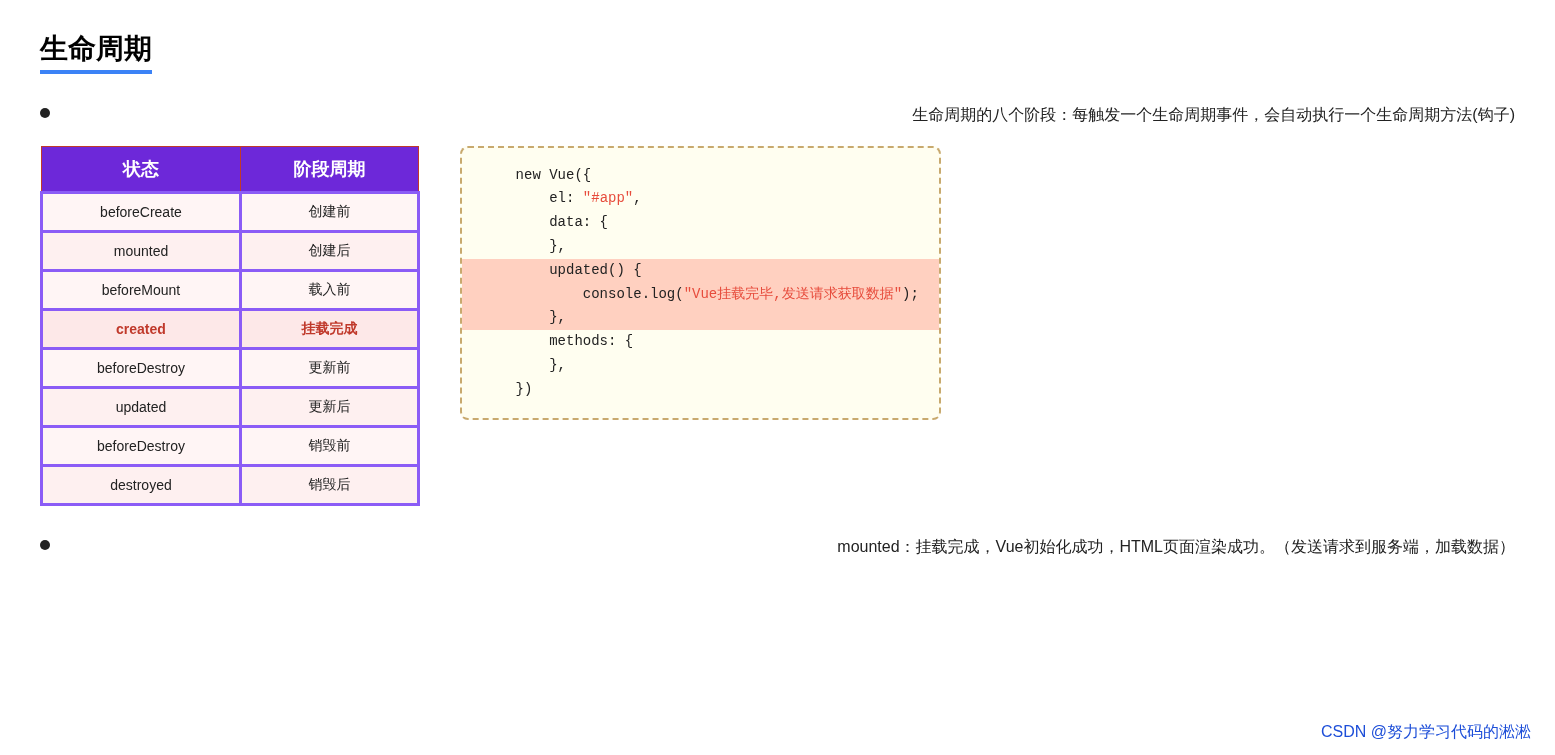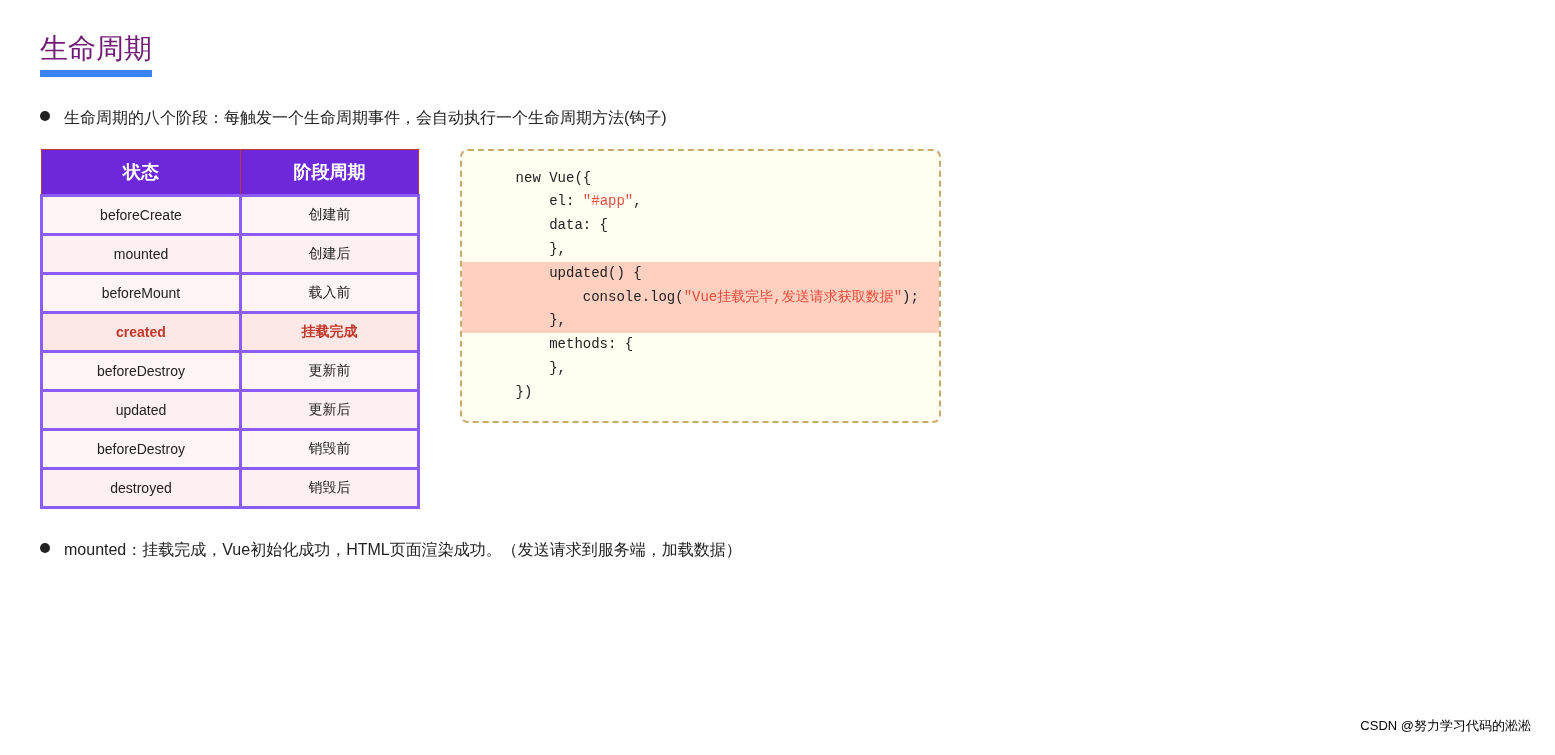--- a/index.html
+++ b/index.html
@@ -6,32 +6,33 @@
     body {
       background: #fff;
       font-family: 'Microsoft YaHei', 'PingFang SC', Arial, sans-serif;
       font-size: 15px;
       color: #222;
       padding: 30px 40px 20px 40px;
     }
 
     .page-title {
       font-size: 28px;
-      font-weight: normal;
-      color: #701a75;
+      font-weight: bold;
+      color: #000000;
       margin-bottom: 28px;
-      border-bottom: 7px solid #3b82f6;
+      border-bottom: 4px solid #3b82f6;
       display: inline-block;
       padding-bottom: 2px;
     }
 
     .bullet-item {
       display: flex;
       align-items: flex-start;
       margin-bottom: 18px;
+      justify-content: space-between;
     }
     .bullet-dot {
       width: 10px;
       height: 10px;
       background: #222;
       border-radius: 50%;
       margin-top: 6px;
       margin-right: 14px;
       flex-shrink: 0;
     }
@@ -105,24 +106,24 @@
       white-space: pre;
       background: #ffd0c0;
       margin: 0 -20px;
       padding: 0 20px;
     }
     .c-tag { color: #c0392b; }
     .c-string { color: #e74c3c; }
 
     .footer-note {
       position: fixed;
-      bottom: 20px;
+      bottom: 12px;
       right: 24px;
-      font-size: 13px;
-      color: #000000;
+      font-size: 16px;
+      color: #1d4ed8;
     }
 
     .bottom-bullet {
       margin-top: 28px;
     }
   </style>
 </head>
 <body>
 
 

